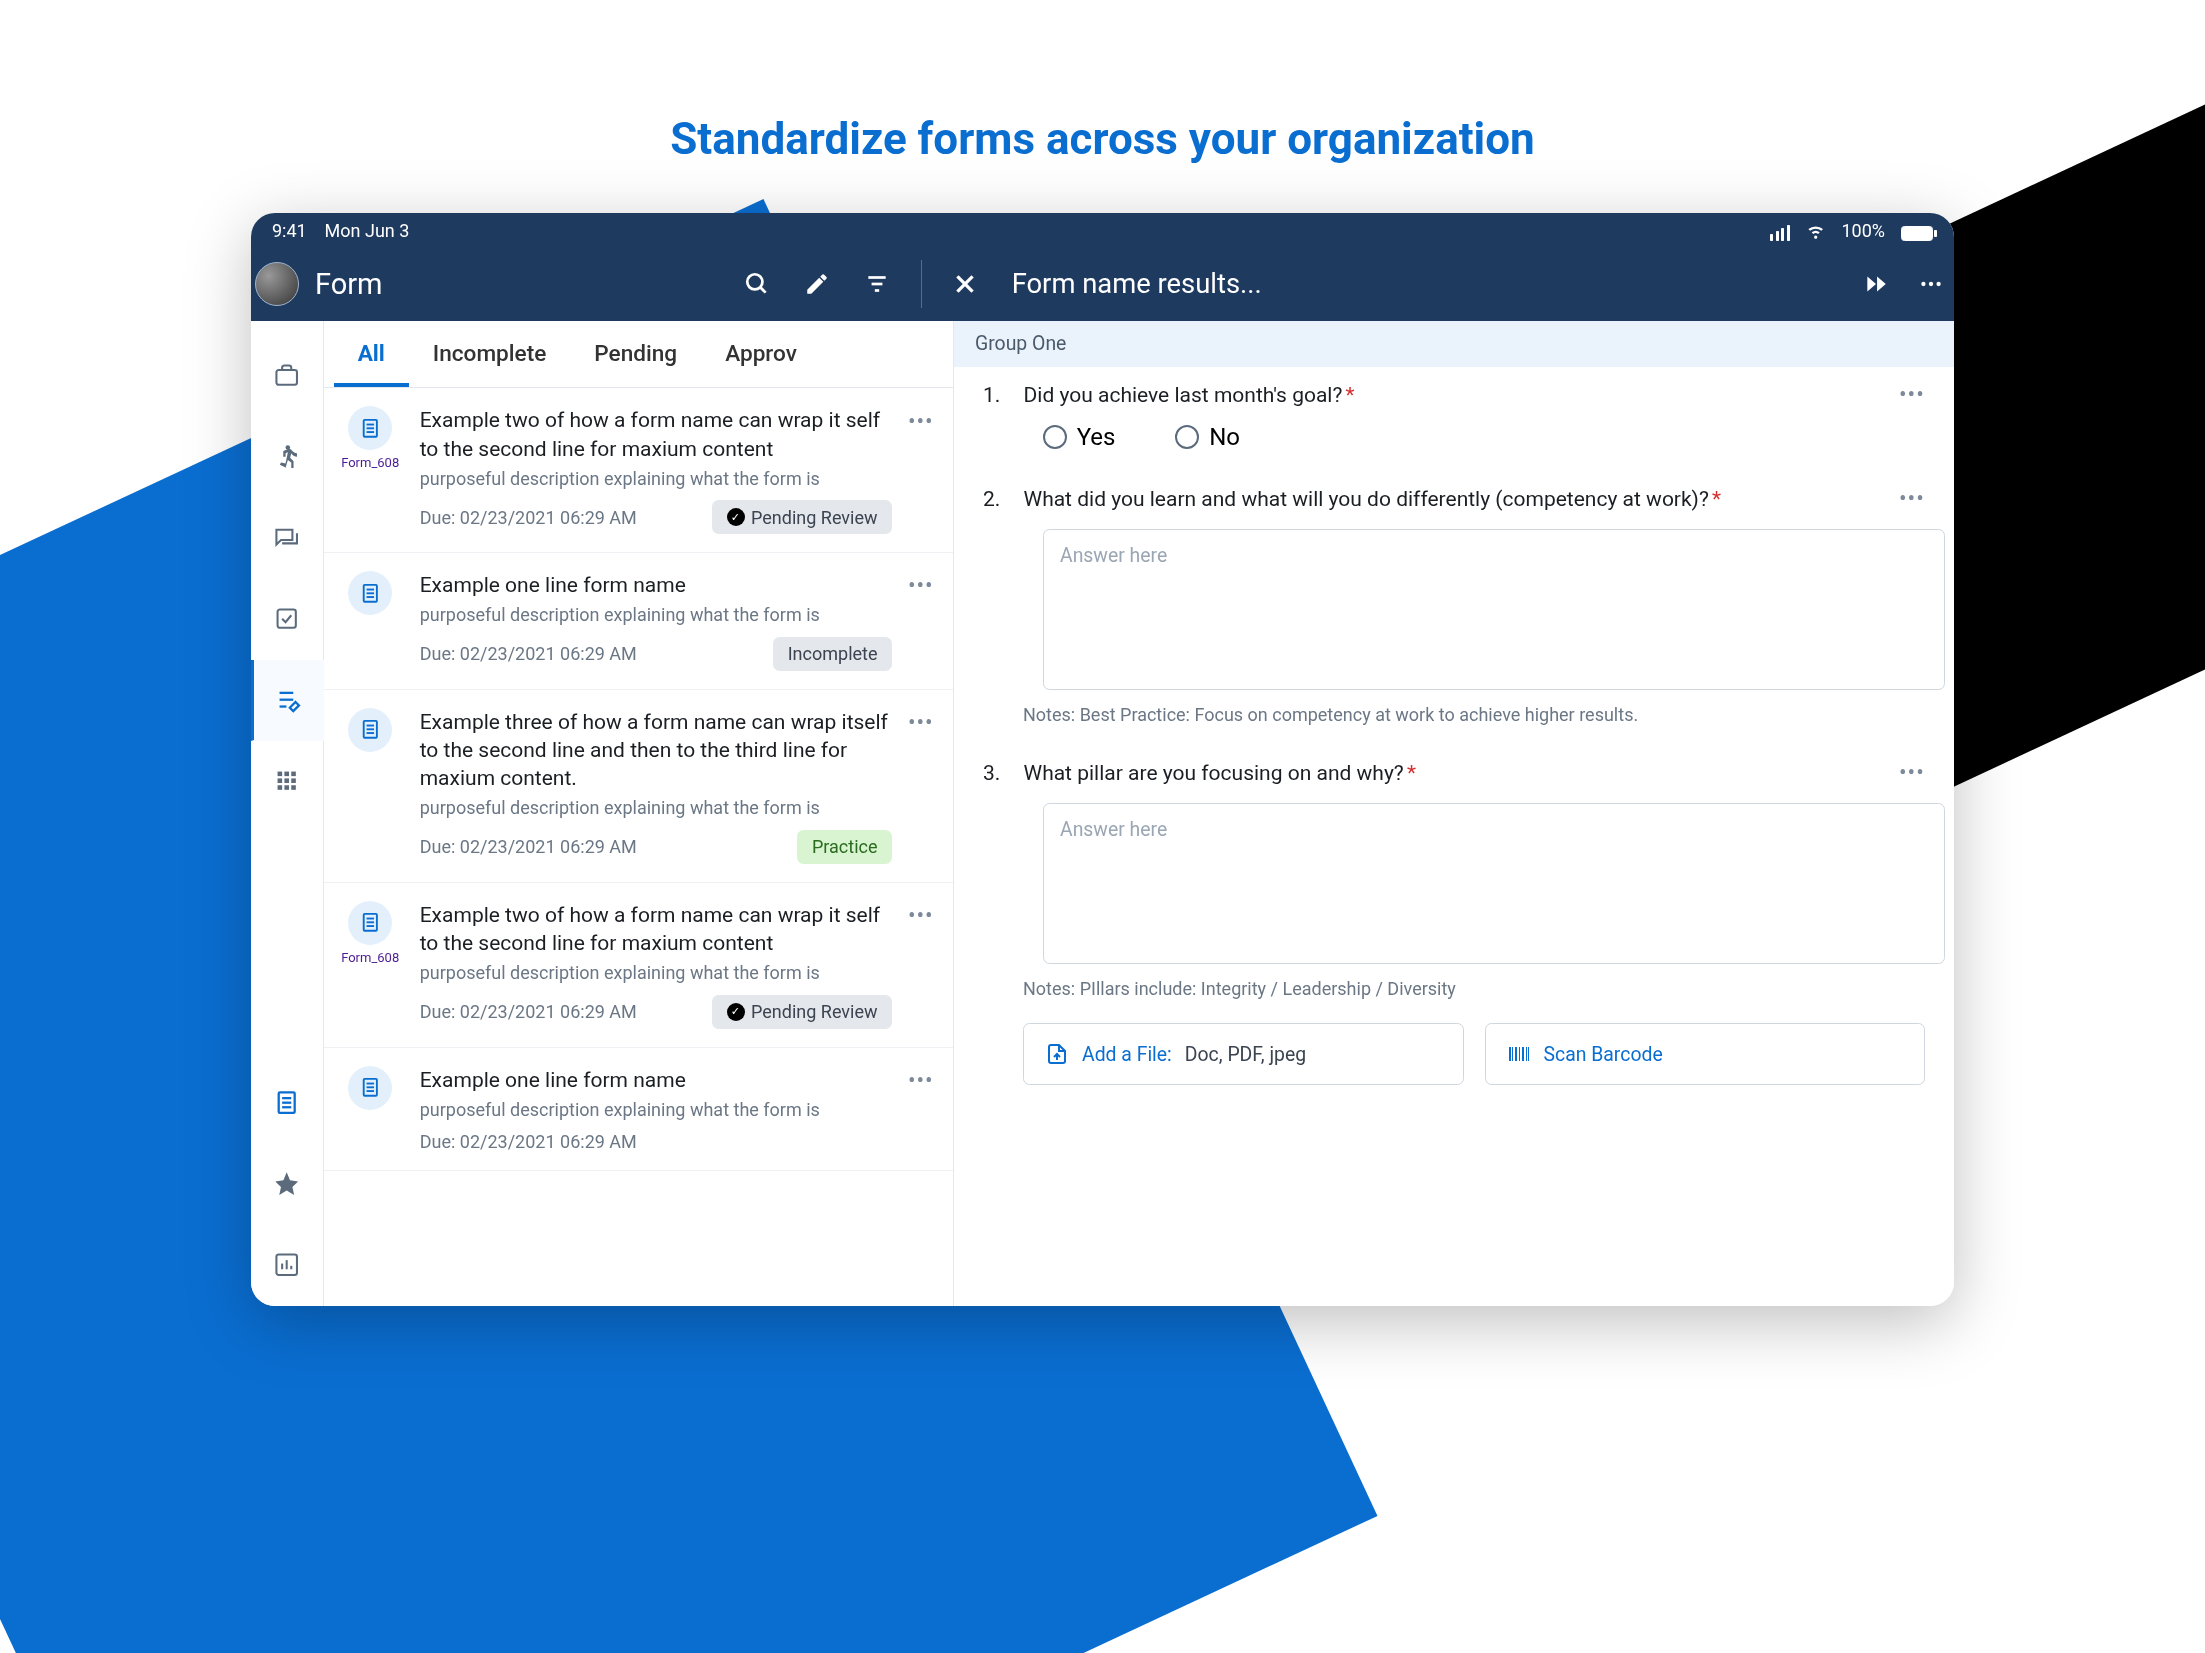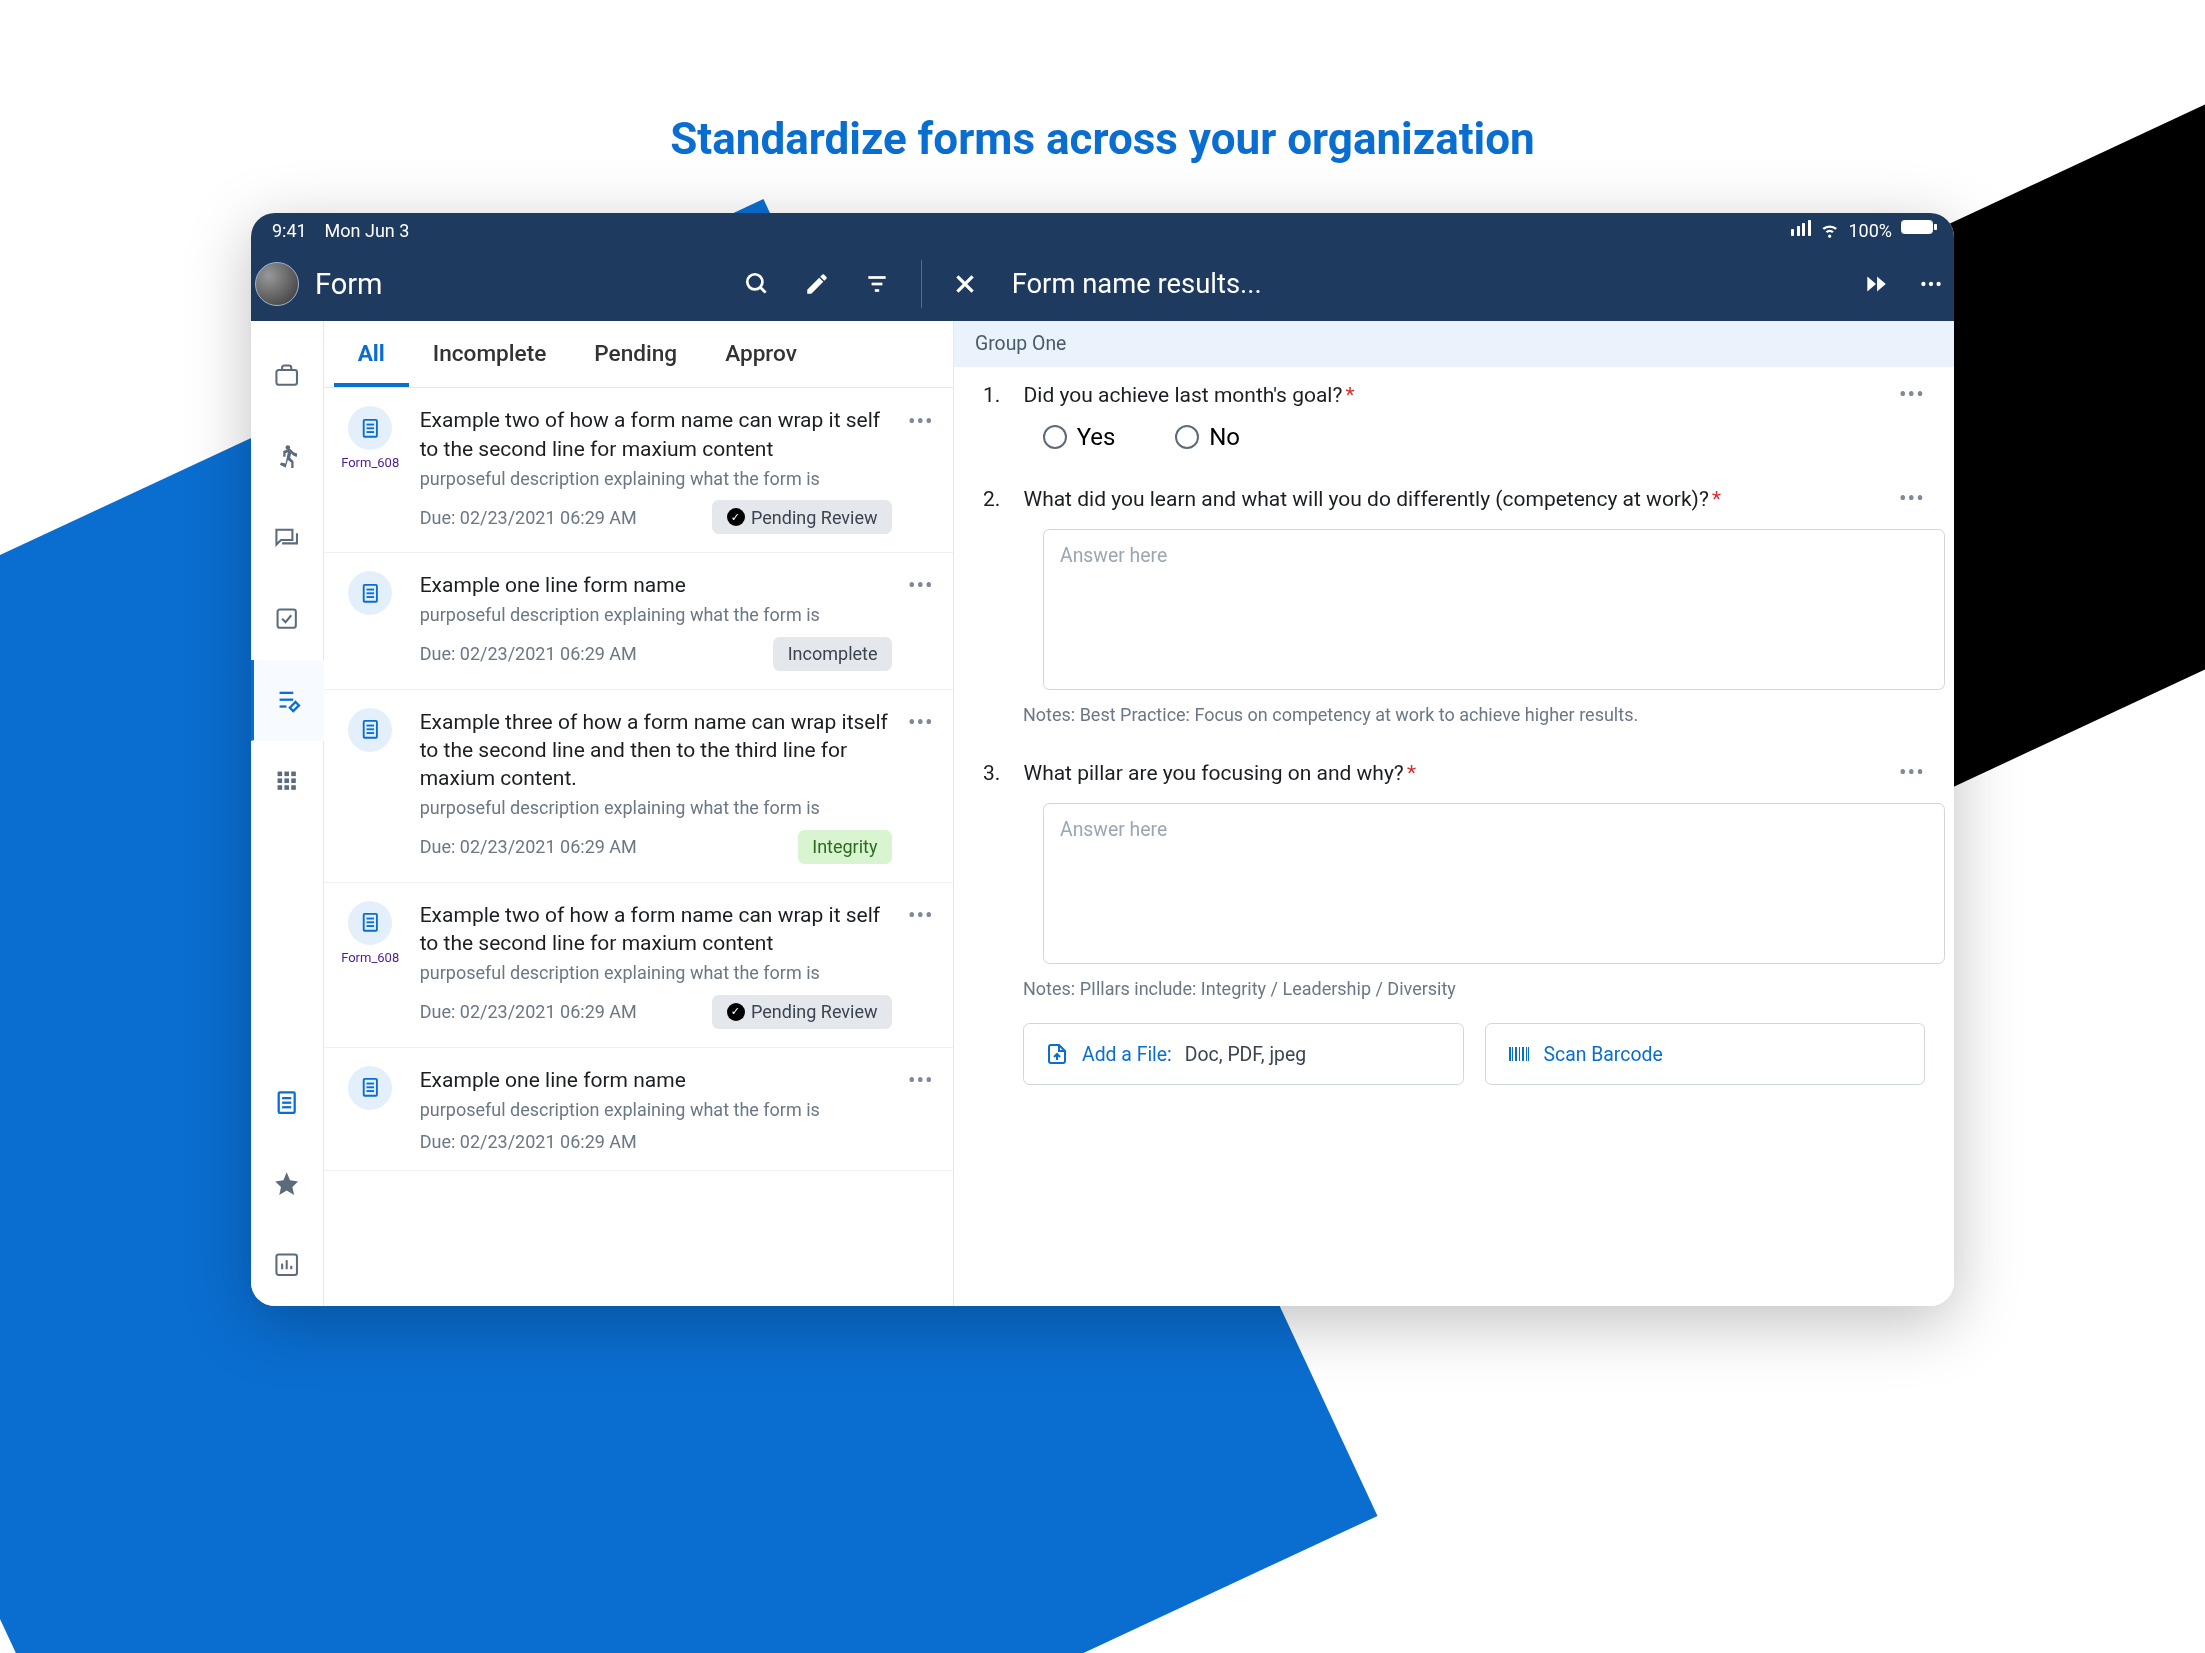--- a/index.html
+++ b/index.html
@@ -60,21 +60,21 @@
   .status-bar {
     background: #1f3a5f;
     color: #fff;
     height: 34px;
     display: flex;
     align-items: center;
     justify-content: space-between;
     padding: 16px 21px;
     font-size: 18px;
   }
-  .status-right { display: flex; align-items: flex-start; gap: 9px; }
+  .status-right { display: flex; align-items: flex-end; gap: 16px; }
   .battery-icon {
     width: 32px; height: 14.5px; border: 1.6px solid #fff; border-radius: 3.2px;
     position: relative; display:inline-block;
   }
   .battery-icon::after {
     content:""; position:absolute; right:-4.8px; top:3.2px; width:3.2px; height:6.5px; background:#fff; border-radius:0.8px;
   }
   .battery-icon span { display:block; width:100%; height:100%; background:#fff; border-radius:1.6px; }
 
   
@@ -443,21 +443,21 @@
                   <line x1="8" y1="12" x2="16" y2="12"></line>
                   <line x1="8" y1="16" x2="16" y2="16"></line>
                 </svg>
               </div>
             </div>
             <div class="form-item-body">
               <div class="form-name">Example three of how a form name can wrap itself to the second line and then to the third line for maxium content.</div>
               <div class="form-desc">purposeful description explaining what the form is</div>
               <div class="form-meta-row">
                 <div class="form-due">Due: 02/23/2021 06:29 AM</div>
-                <div class="badge approved">Integrity</div>
+                <div class="badge approved">Practice</div>
               </div>
             </div>
             <div class="form-item-actions">
               <div class="dots">•••</div>
             </div>
           </div>
           <div class="form-item">
             <div class="form-item-left">
               <div class="form-icon-circle">
                 <svg viewBox="0 0 24 24" fill="none" stroke="#0a6ed1" stroke-width="2">

